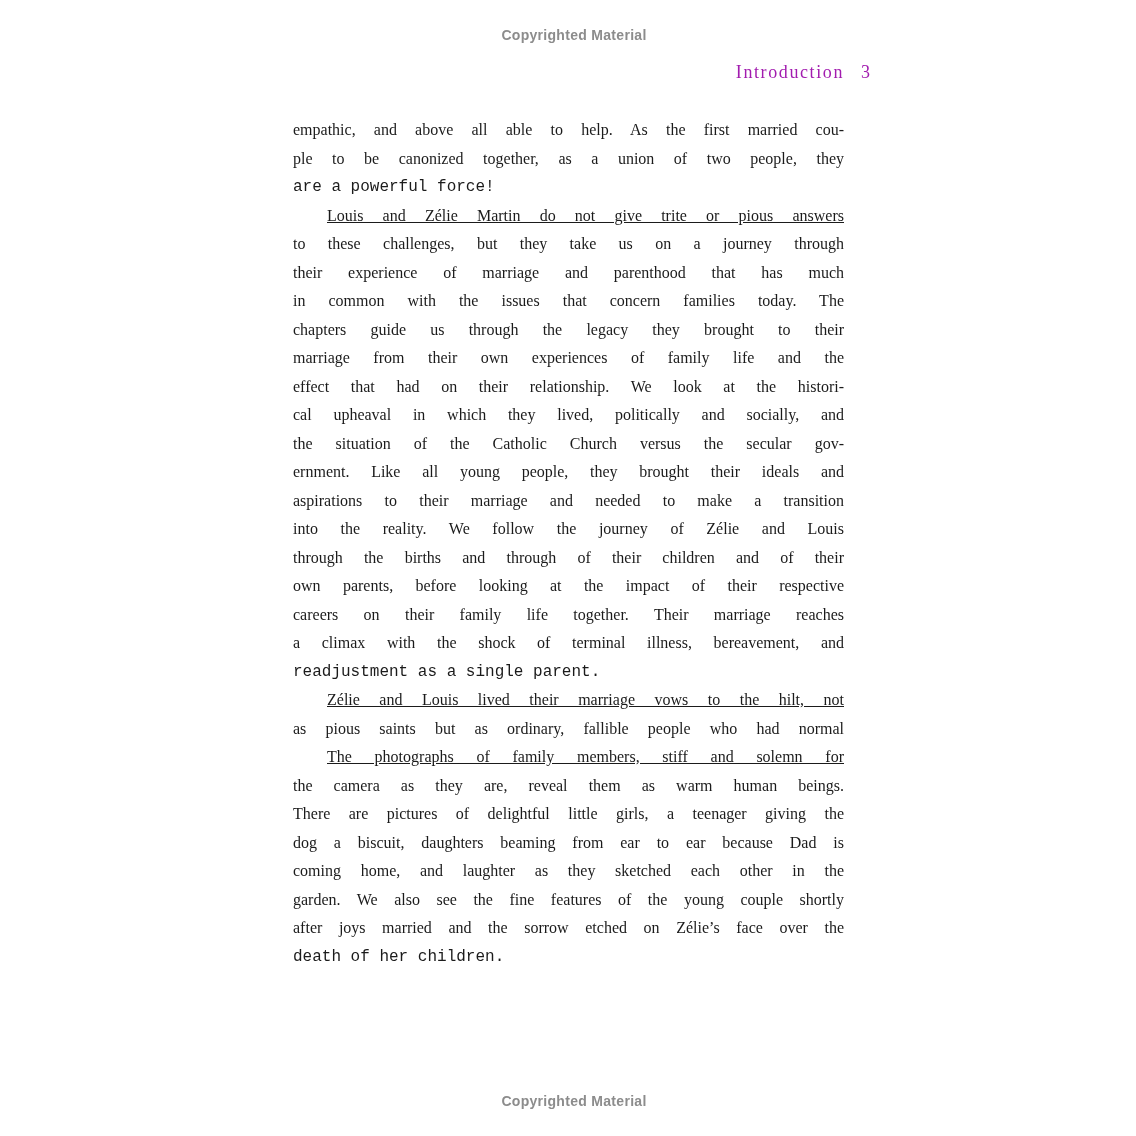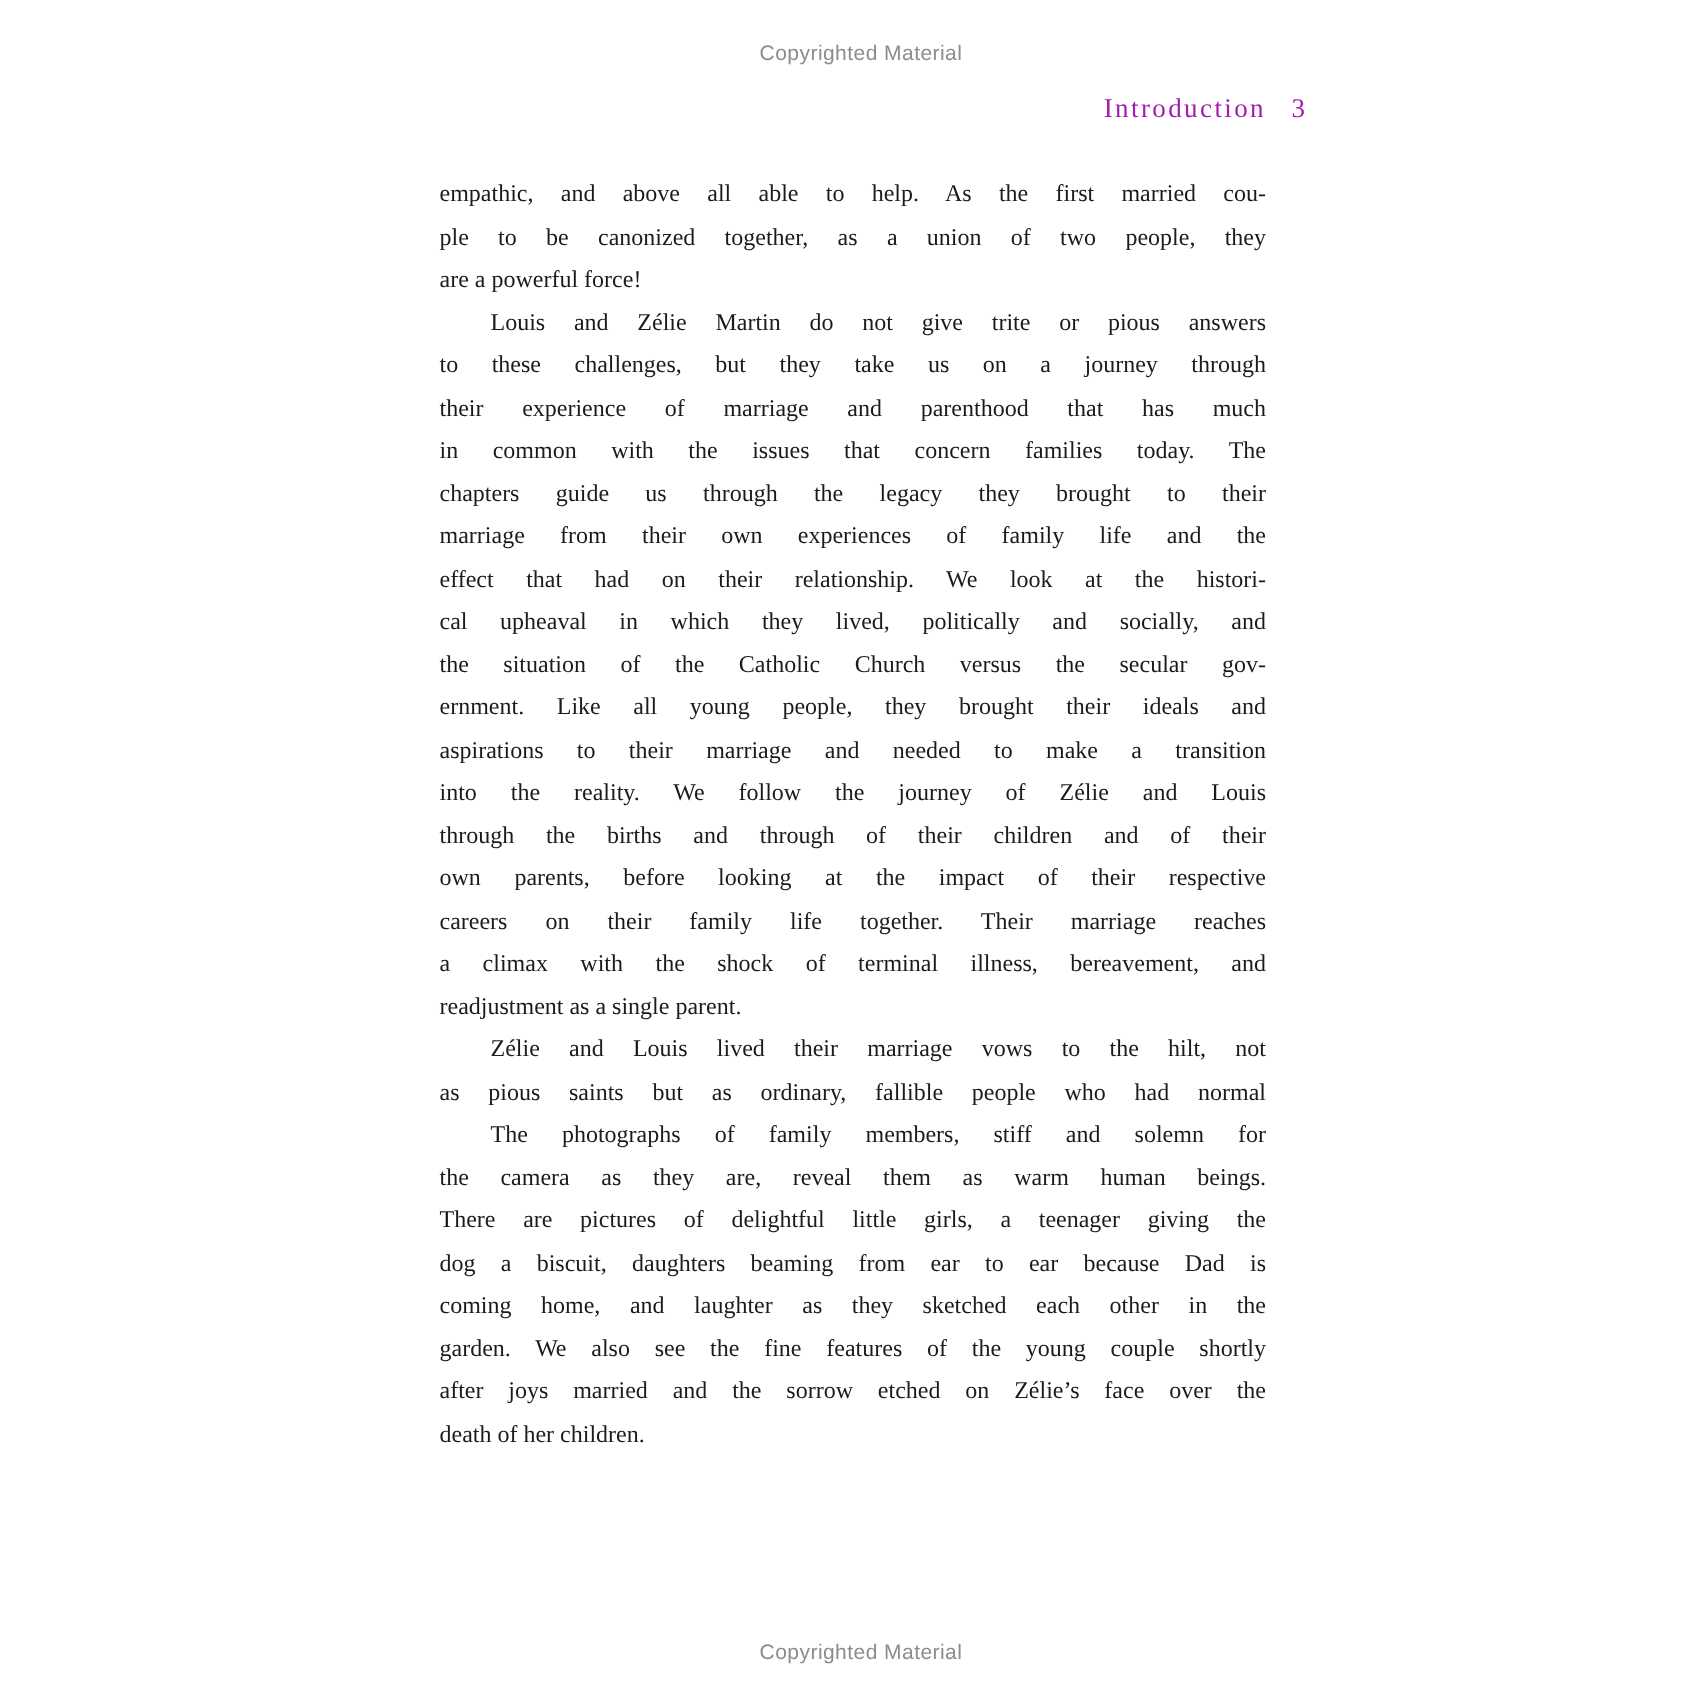--- a/index.html
+++ b/index.html
@@ -13,21 +13,21 @@
     height: 1136px;
     background: #ffffff;
     overflow: hidden;
   }
   .copyright-notice {
     position: absolute;
     left: 12px;
     right: 0;
     text-align: center;
     font-family: "Liberation Sans", "DejaVu Sans", sans-serif;
-    font-weight: normal;
+    font-weight: bold;
     font-size: 14px;
     letter-spacing: 0.3px;
     color: #8c8c8c;
   }
   .copyright-notice.top { top: 27px; }
   .copyright-notice.bottom { top: 1093px; }
 
   .running-header {
     position: absolute;
     top: 62px;
@@ -53,23 +53,25 @@
     line-height: 28.5px;
     color: #1b1b1b;
   }
   .para { margin: 0; padding: 0; }
   .line {
     text-align: justify;
     text-align-last: justify;
   }
   .line.last {
     text-align-last: left;
+    font-family: Liberation Mono, monospace;
   }
   .line.first-indent {
     text-indent: 34px;
+    text-decoration: underline;
   }
 </style>
 </head>
 <body>
 
 <div class="page">
 
   <div class="copyright-notice top">Copyrighted Material</div>
 
   <div class="running-header">

